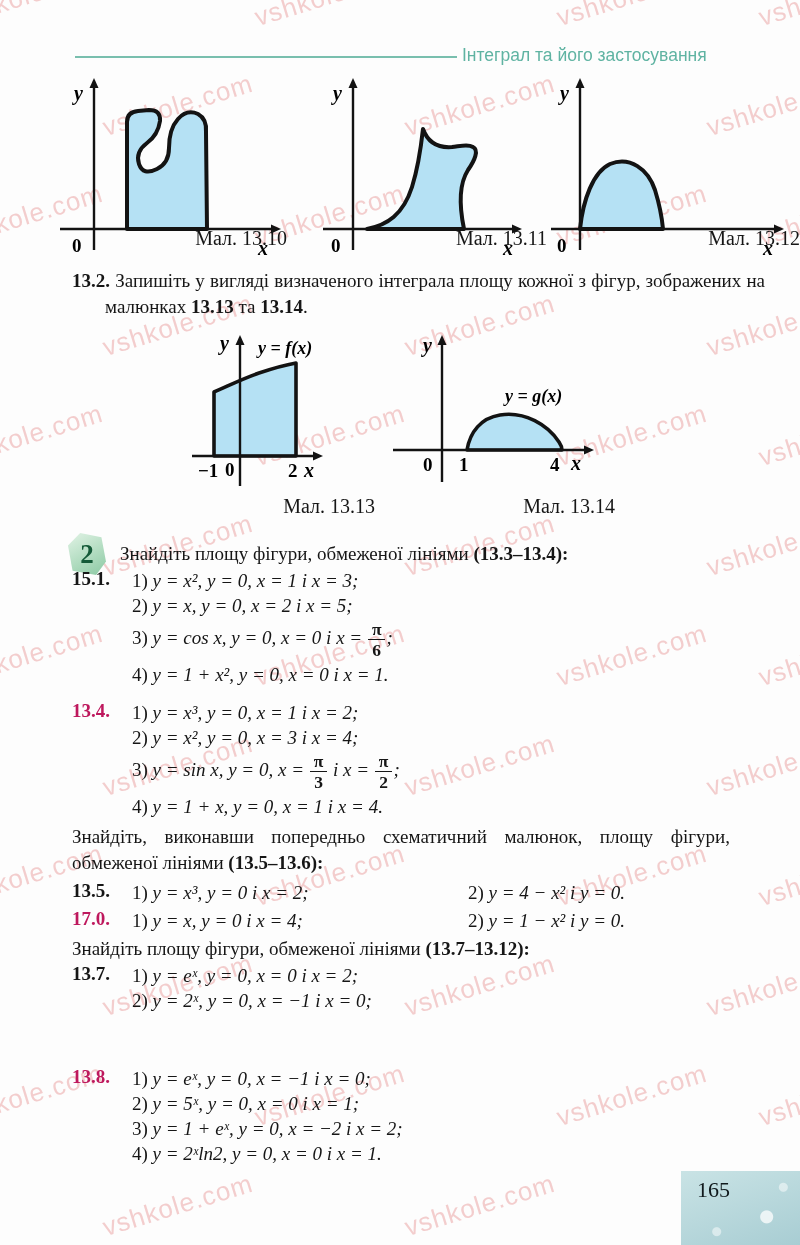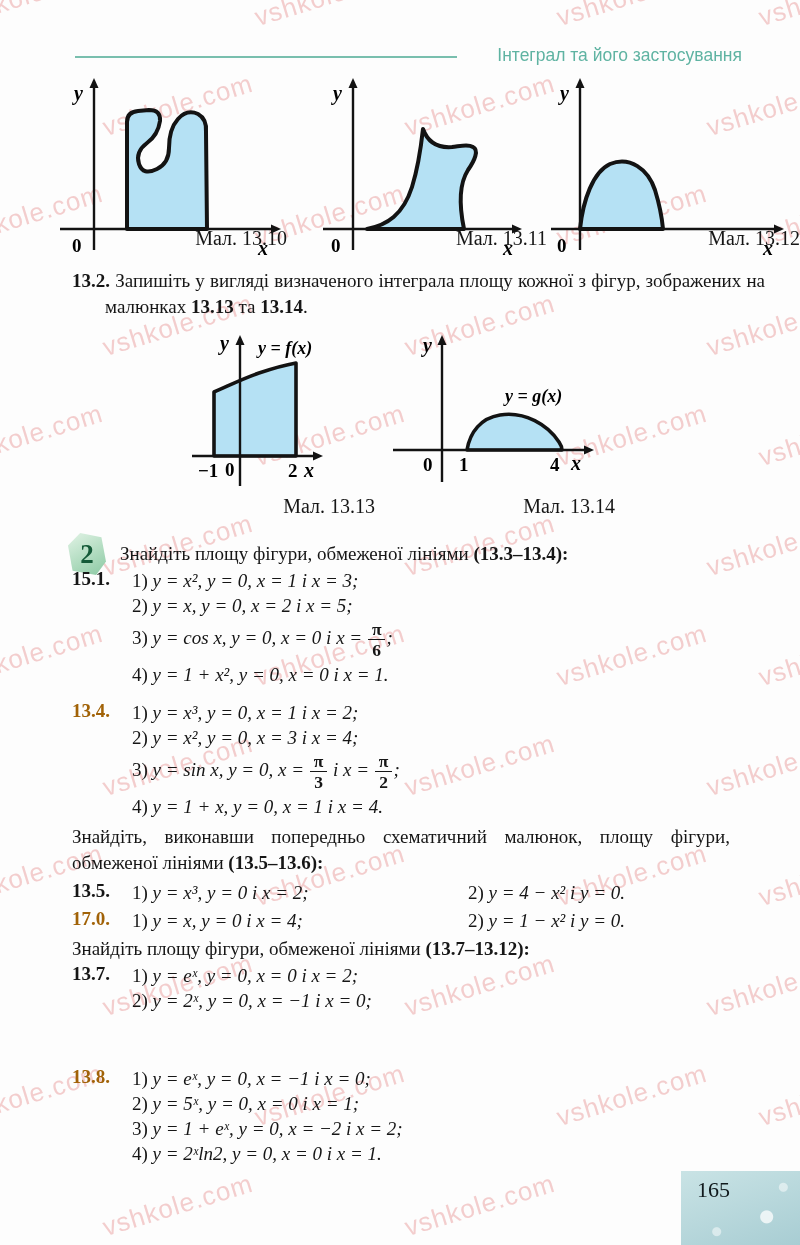--- a/index.html
+++ b/index.html
@@ -7,36 +7,36 @@
        font-family:"Liberation Serif","DejaVu Serif",serif;color:#161616;}
   #wm-layer{position:absolute;inset:0;z-index:1;pointer-events:none;}
   .wm{position:absolute;transform:rotate(-17deg);font-family:"Liberation Sans",sans-serif;
       font-size:26px;color:rgba(232,152,152,.48);letter-spacing:1px;white-space:nowrap;}
   .layer{position:absolute;inset:0;z-index:2;}
   .abs{position:absolute;}
 
   
   #header-rule{left:75px;top:56px;width:382px;border-top:2px solid #79bfae;}
   #header-title{left:462px;top:45px;width:280px;font-family:"Liberation Sans",sans-serif;
-     font-size:17.5px;color:#5fb3a2;text-align:right;}
+     font-size:17.5px;color:#5fb3a2;text-align:left;}
 
   
   svg text{font-family:"Liberation Serif","DejaVu Serif",serif;}
   .axlab{font-style:italic;font-weight:bold;font-size:20px;}
   .tick{font-size:19px;font-weight:bold;}
   .curvelab{font-style:italic;font-weight:bold;font-size:18px;}
   .caption{font-size:20px;color:#161616;text-align:right;}
 
   
   .para{font-size:19px;line-height:26px;width:660px;text-align:justify;}
   .hang{padding-left:33px;text-indent:-33px;}
   .b{font-weight:bold;}
   .u{font-style:normal;}
   .pnum{font-weight:bold;font-size:19px;}
-  .cyan{color:#a16207;text-align:center;}
+  .cyan{color:#be185d;text-align:center;}
   .items{position:absolute;left:132px;top:0;}
   .item{font-size:19px;line-height:25px;font-style:italic;white-space:nowrap;}
   .item .u{font-style:normal;}
   .frac{display:inline-flex;flex-direction:column;align-items:center;vertical-align:middle;
         line-height:1.05;font-size:0.92em;font-weight:bold;font-style:normal;margin:2px 1px;}
   .frac .num{border-bottom:1.6px solid #161616;padding:0 4px 1px;}
   .frac .den{padding-top:1px;}
   .colitem{font-size:19px;line-height:25px;font-style:italic;white-space:nowrap;position:absolute;top:0;}
 
   

